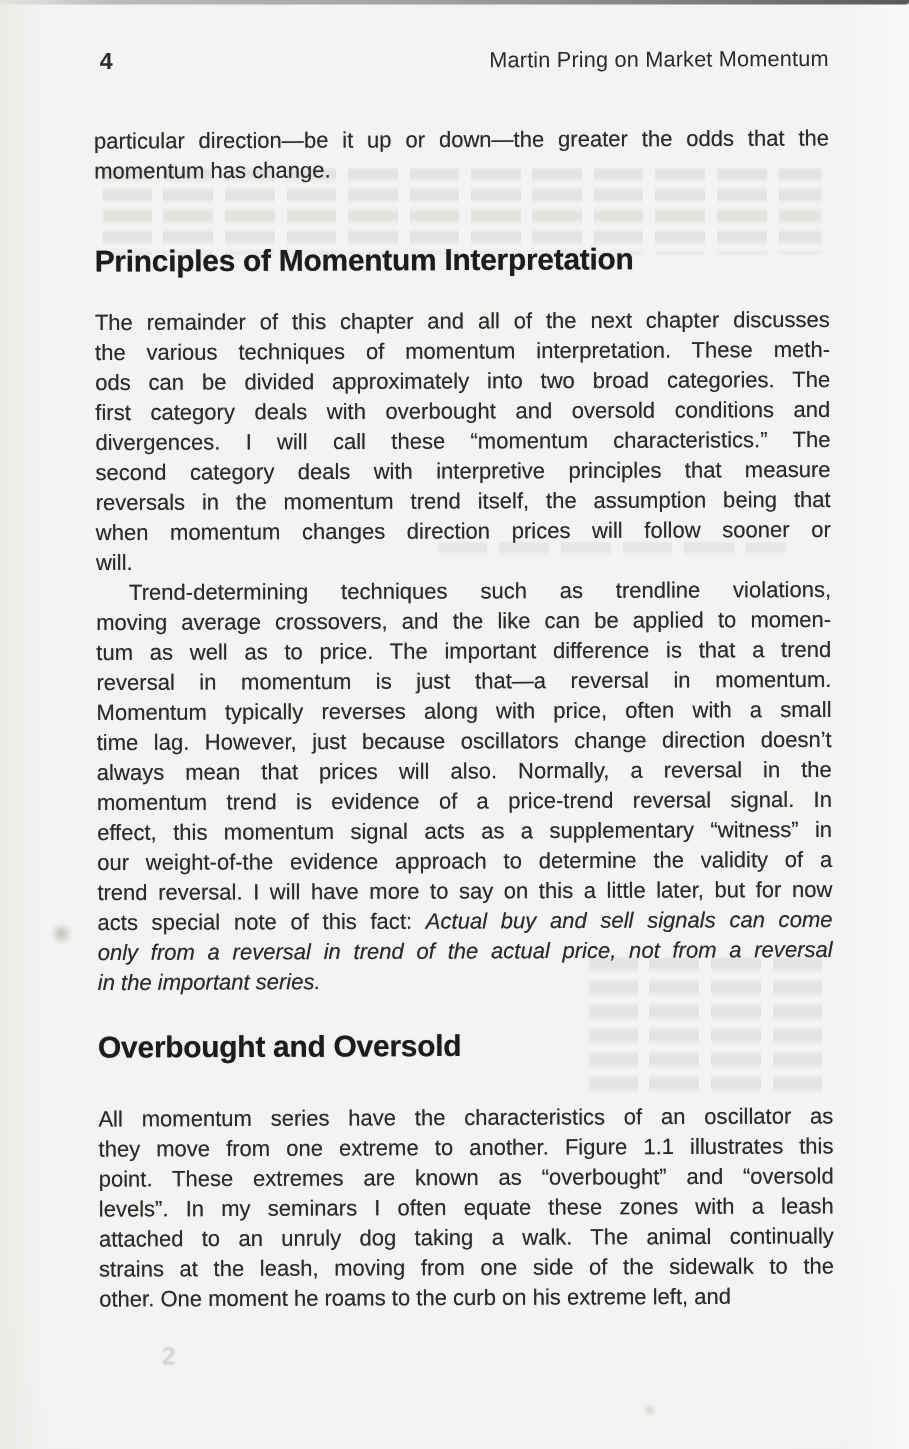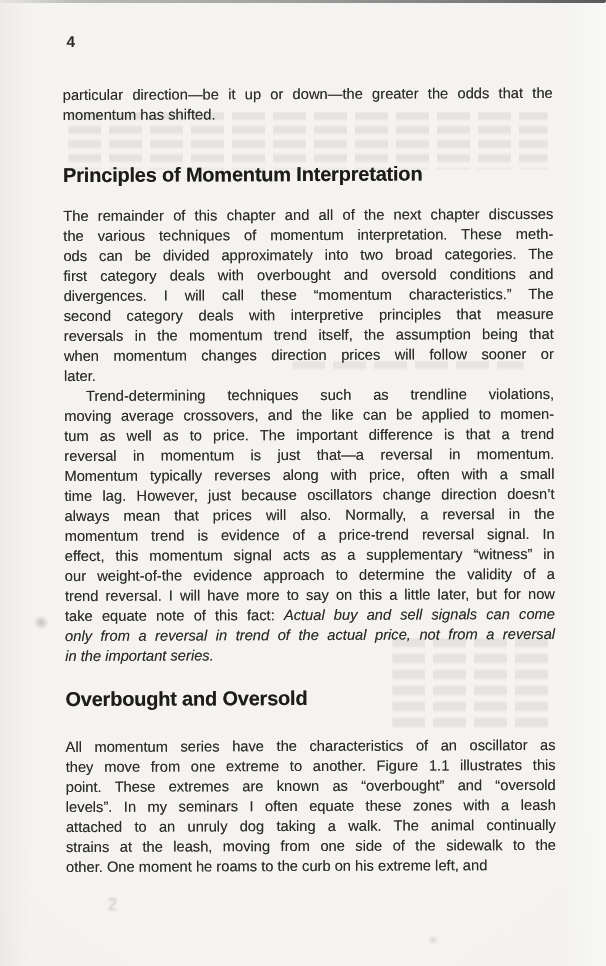--- a/index.html
+++ b/index.html
@@ -101,51 +101,52 @@
   <div class="ghost ghost-a"></div>
   <div class="ghost ghost-b"></div>
   <div class="ghost ghost-c"></div>
   <div class="smudge-dot"></div>
   <div class="smudge-dot2"></div>
   <div class="ghost-pagenum">2</div>
 
   <div class="tilt">
     <div class="running-head">
       <span class="pagenum">4</span>
+      <span class="booktitle">Martin Pring on Market Momentum</span>
     </div>
     <div class="content" id="content">
         <div class="para blk-0">
           <div class="line"><span>particular direction—be it up or down—the greater the odds that the</span></div>
-          <div class="line last"><span>momentum has shifted.</span></div>
+          <div class="line last"><span>momentum has change.</span></div>
         </div>
         <div class="heading blk-1">Principles of Momentum Interpretation</div>
         <div class="para blk-2">
           <div class="line"><span>The remainder of this chapter and all of the next chapter discusses</span></div>
           <div class="line"><span>the various techniques of momentum interpretation. These meth-</span></div>
           <div class="line"><span>ods can be divided approximately into two broad categories. The</span></div>
           <div class="line"><span>first category deals with overbought and oversold conditions and</span></div>
           <div class="line"><span>divergences. I will call these “momentum characteristics.” The</span></div>
           <div class="line"><span>second category deals with interpretive principles that measure</span></div>
           <div class="line"><span>reversals in the momentum trend itself, the assumption being that</span></div>
           <div class="line"><span>when momentum changes direction prices will follow sooner or</span></div>
-          <div class="line last"><span>later.</span></div>
+          <div class="line last"><span>will.</span></div>
         </div>
         <div class="para blk-3 indent">
           <div class="line"><span>Trend-determining techniques such as trendline violations,</span></div>
           <div class="line"><span>moving average crossovers, and the like can be applied to momen-</span></div>
           <div class="line"><span>tum as well as to price. The important difference is that a trend</span></div>
           <div class="line"><span>reversal in momentum is just that—a reversal in momentum.</span></div>
           <div class="line"><span>Momentum typically reverses along with price, often with a small</span></div>
           <div class="line"><span>time lag. However, just because oscillators change direction doesn’t</span></div>
           <div class="line"><span>always mean that prices will also. Normally, a reversal in the</span></div>
           <div class="line"><span>momentum trend is evidence of a price-trend reversal signal. In</span></div>
           <div class="line"><span>effect, this momentum signal acts as a supplementary “witness” in</span></div>
           <div class="line"><span>our weight-of-the evidence approach to determine the validity of a</span></div>
           <div class="line"><span>trend reversal. I will have more to say on this a little later, but for now</span></div>
-          <div class="line"><span>take equate note of this fact: </span><span class="it">Actual buy and sell signals can come</span></div>
+          <div class="line"><span>acts special note of this fact: </span><span class="it">Actual buy and sell signals can come</span></div>
           <div class="line"><span class="it">only from a reversal in trend of the actual price, not from a reversal</span></div>
           <div class="line last"><span class="it">in the important series.</span></div>
         </div>
         <div class="heading blk-4">Overbought and Oversold</div>
         <div class="para blk-5">
           <div class="line"><span>All momentum series have the characteristics of an oscillator as</span></div>
           <div class="line"><span>they move from one extreme to another. Figure 1.1 illustrates this</span></div>
           <div class="line"><span>point. These extremes are known as “overbought” and “oversold</span></div>
           <div class="line"><span>levels”. In my seminars I often equate these zones with a leash</span></div>
           <div class="line"><span>attached to an unruly dog taking a walk. The animal continually</span></div>

